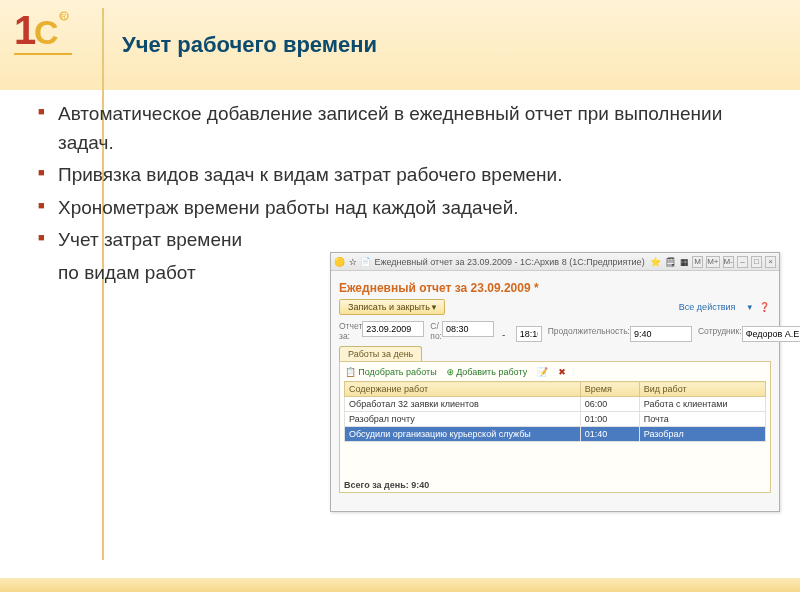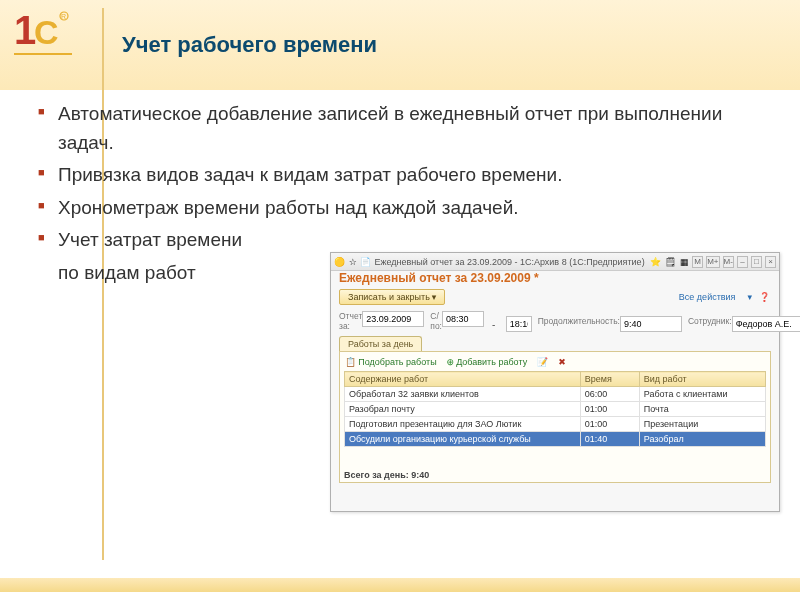--- a/index.html
+++ b/index.html
@@ -16,21 +16,21 @@
   .footer-bar { position: absolute; bottom: 8px; left: 0; width: 800px; height: 14px; background: linear-gradient(#fde9b8, #f5d98a); }
 
   .app-window { position: absolute; top: 252px; left: 330px; width: 450px; height: 260px; border: 1px solid #b0b0b0; background: #f7f7f7; font-size: 9px; box-shadow: 1px 1px 3px rgba(0,0,0,0.15); }
   .titlebar { height: 18px; background: linear-gradient(#f5f5f5,#e5e5e5); display: flex; align-items: center; padding: 0 3px; gap: 3px; border-bottom: 1px solid #ccc; }
   .titlebar .ticon { width: 12px; height: 12px; display: inline-flex; align-items: center; justify-content: center; font-size: 9px; }
   .titlebar .ttext { color: #555; font-size: 9px; flex: none; text-align: center; }
   .titlebar .spacer { flex: 1; }
   .tbtn { width: 14px; height: 12px; border: 1px solid #bbb; background: #eee; font-size: 8px; display: inline-flex; align-items: center; justify-content: center; color: #666; }
   .small-ic { width: 13px; height: 13px; font-size: 9px; display: inline-flex; align-items:center; justify-content:center; }
 
-  .doc-area { padding: 0 8px; }
+  .doc-area { padding: 10px 8px; }
   .doc-title { color: #d2691e; font-size: 12px; font-weight: bold; margin-bottom: 4px; }
   .toolbar { display: flex; align-items: center; gap: 6px; margin-bottom: 6px; }
   .save-btn { background: linear-gradient(#fef6d8,#f8e29a); border: 1px solid #d4b35a; border-radius: 2px; padding: 2px 8px; font-size: 9px; color: #5a4a1a; display:flex; align-items:center; gap:2px; }
   .link-btn { color: #2a6db0; font-size: 9px; display:flex; align-items:center; gap:12px; }
 
   .field-row { display: flex; gap: 6px; align-items: flex-end; margin-bottom: 4px; }
   .field { display: flex; flex-direction: row; }
   .field label { color: #777; font-size: 8.5px; margin-bottom: 1px; }
   .field input { border: 1px solid #c0c0c0; padding: 1px 3px; font-size: 9px; height: 16px; background:#fff; }
   .dash { padding: 0 2px; color:#555; font-size:10px; margin-bottom:2px;}
@@ -107,21 +107,21 @@
       <span class="small-ic" style="color:#e0a030;">❓</span>
     </div>
 
     <div class="field-row">
       <div class="field">
           <label>Отчет за:</label>
           <input style="width: 62px;" value="23.09.2009">
         </div>
       <div class="field">
           <label>С/по:</label>
-          <input style="width: 42px;" value="08:30">
+          <input style="width: 52px;" value="08:30">
         </div>
       <div class="dash">-</div>
       <div class="field">
           <label>&nbsp;</label>
           <input style="width: 26px;" value="18:10">
         </div>
       <div class="field">
           <label>Продолжительность:</label>
           <input style="width: 62px;" value="9:40">
         </div>
@@ -162,25 +162,20 @@
             <tr>
                 <td>Обработал 32 заявки клиентов</td>
                 <td>06:00</td>
                 <td>Работа с клиентами</td>
               </tr>
             <tr>
                 <td>Разобрал почту</td>
                 <td>01:00</td>
                 <td>Почта</td>
               </tr>
-            <tr>
-                <td>Подготовил презентацию для ЗАО Лютик</td>
-                <td>01:00</td>
-                <td>Презентации</td>
-              </tr>
             <tr class="sel">
                 <td>Обсудили организацию курьерской службы</td>
                 <td>01:40</td>
                 <td>Разобрал</td>
               </tr>
           </tbody>
         </table>
         <div class="total-row">Всего за день: 9:40</div>
       </div>
     </div>

